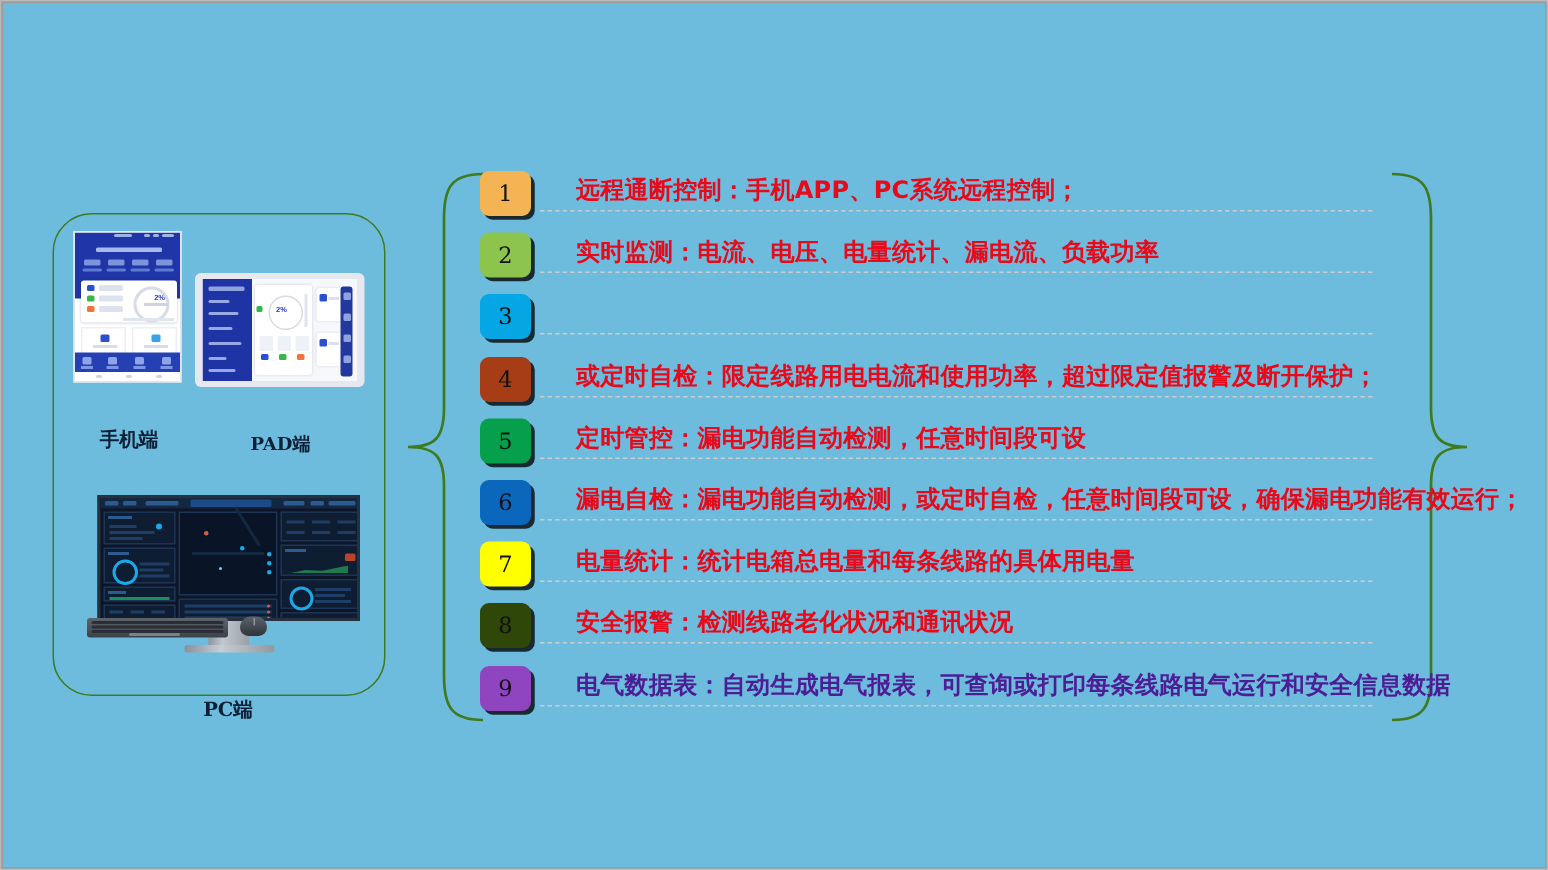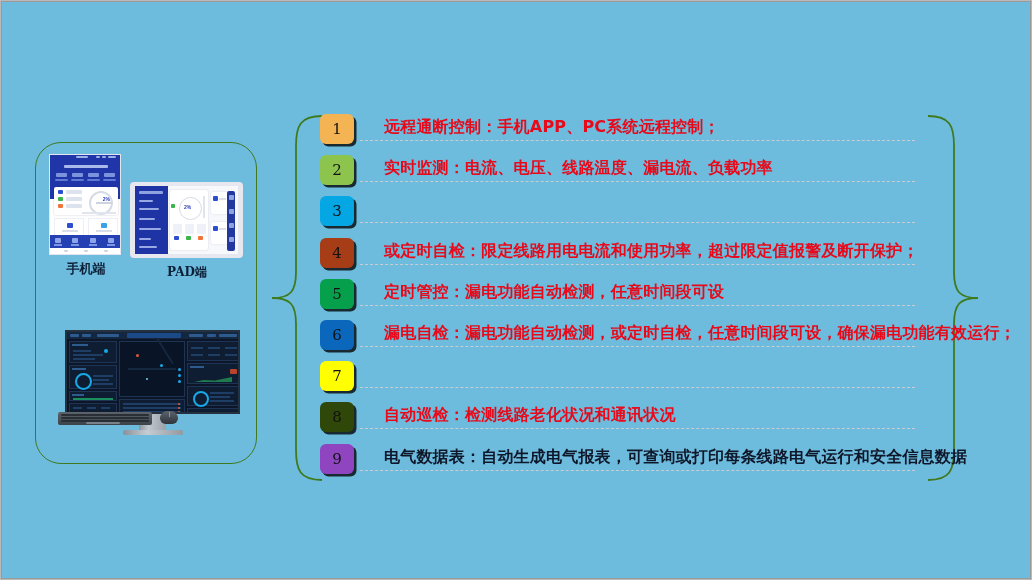--- a/index.html
+++ b/index.html
@@ -192,20 +192,21 @@
     background:linear-gradient(to bottom,#5d636b,#2f343b);
     border-radius:9px 9px 7px 7px;
   }
   .mouse-line{position:absolute;left:8.5px;top:1px;width:1px;height:5px;background:#8d949c;}
 
   .dev-label{
     position:absolute;
     font-family:"DejaVu Serif","Liberation Serif",serif;
     font-weight:bold;color:#0e1f38;text-align:center;
     white-space:nowrap;
+    margin-top:24px;
   }
   .lbl-phone{left:45px;top:258px;width:78px;font-size:13px;}
   .lbl-pad{left:130px;top:262px;width:110px;font-size:12px;}
   .lbl-pc{left:75px;top:438px;width:150px;font-size:13px;}
 
   
   .brace{position:absolute;pointer-events:none;}
   .brace-left{left:268px;top:110px;width:54px;height:372px;}
   .brace-right{left:924px;top:110px;width:54px;height:372px;}
 
@@ -446,37 +447,38 @@
     <div class="kb-keys">
       <span class="kb-row" style="top:0;"></span>
       <span class="kb-row" style="top:3px;"></span>
       <span class="kb-row" style="top:6px;"></span>
     </div>
     <span class="kb-space"></span>
   </div>
   <div class="mouse">
       <span class="mouse-line"></span>
     </div>
+  <div class="dev-label lbl-pc">PC端</div>
 
   <svg class="brace brace-left" viewBox="0 0 54 372">
     <path d="M52 4 C 30 4, 26 14, 26 34 L26 160 C26 180, 20 186, 2 186 C20 186, 26 192, 26 212 L26 338 C26 358, 30 368, 52 368" fill="none" stroke="#3f7a1f" stroke-width="1.8"></path>
   </svg>
   <svg class="brace brace-right" viewBox="0 0 54 372">
     <path d="M2 4 C 24 4, 28 14, 28 34 L28 160 C28 180, 34 186, 52 186 C34 186, 28 192, 28 212 L28 338 C28 358, 24 368, 2 368" fill="none" stroke="#3f7a1f" stroke-width="1.8"></path>
   </svg>
 
   <div class="features">
     <div class="feature">
       <div class="badge" style="background: rgb(245, 180, 83);">1</div>
       <div class="ftext" style="color: rgb(232, 9, 26);">远程通断控制：手机APP、PC系统远程控制；</div>
       <div class="fline" style="width: 555px;"></div>
     </div>
     <div class="feature">
       <div class="badge" style="background: rgb(140, 196, 78);">2</div>
-      <div class="ftext" style="color: rgb(232, 9, 26);">实时监测：电流、电压、线路温度、漏电流、负载功率</div>
+      <div class="ftext" style="color: rgb(232, 9, 26);">实时监测：电流、电压、电量统计、漏电流、负载功率</div>
       <div class="fline" style="width: 555px;"></div>
     </div>
     <div class="feature">
       <div class="badge" style="background: rgb(4, 166, 227);">3</div>
       <div class="fline" style="width: 555px;"></div>
     </div>
     <div class="feature">
       <div class="badge" style="background: rgb(166, 61, 22);">4</div>
       <div class="ftext" style="color: rgb(232, 9, 26);">或定时自检：限定线路用电电流和使用功率，超过限定值报警及断开保护；</div>
       <div class="fline" style="width: 555px;"></div>
@@ -486,28 +488,29 @@
       <div class="ftext" style="color: rgb(232, 9, 26);">定时管控：漏电功能自动检测，任意时间段可设</div>
       <div class="fline" style="width: 555px;"></div>
     </div>
     <div class="feature">
       <div class="badge" style="background: rgb(10, 103, 188);">6</div>
       <div class="ftext" style="color: rgb(232, 9, 26);">漏电自检：漏电功能自动检测，或定时自检，任意时间段可设，确保漏电功能有效运行；</div>
       <div class="fline" style="width: 555px;"></div>
     </div>
     <div class="feature">
       <div class="badge" style="background: rgb(255, 255, 0);">7</div>
+      <div class="ftext" style="color: rgb(232, 9, 26);">电量统计：统计电箱总电量和每条线路的具体用电量</div>
       <div class="fline" style="width: 555px;"></div>
     </div>
     <div class="feature">
       <div class="badge" style="background: rgb(47, 71, 8);">8</div>
-      <div class="ftext" style="color: rgb(232, 9, 26);">自动巡检：检测线路老化状况和通讯状况</div>
+      <div class="ftext" style="color: rgb(232, 9, 26);">安全报警：检测线路老化状况和通讯状况</div>
       <div class="fline" style="width: 555px;"></div>
     </div>
     <div class="feature">
       <div class="badge" style="background: rgb(143, 69, 192);">9</div>
-      <div class="ftext" style="color: #0f172a;">电气数据表：自动生成电气报表，可查询或打印每条线路电气运行和安全信息数据</div>
+      <div class="ftext" style="color: #4c1d95;">电气数据表：自动生成电气报表，可查询或打印每条线路电气运行和安全信息数据</div>
       <div class="fline" style="width: 555px;"></div>
     </div>
   </div>
 
 
 </div>
 
 </body></html>

